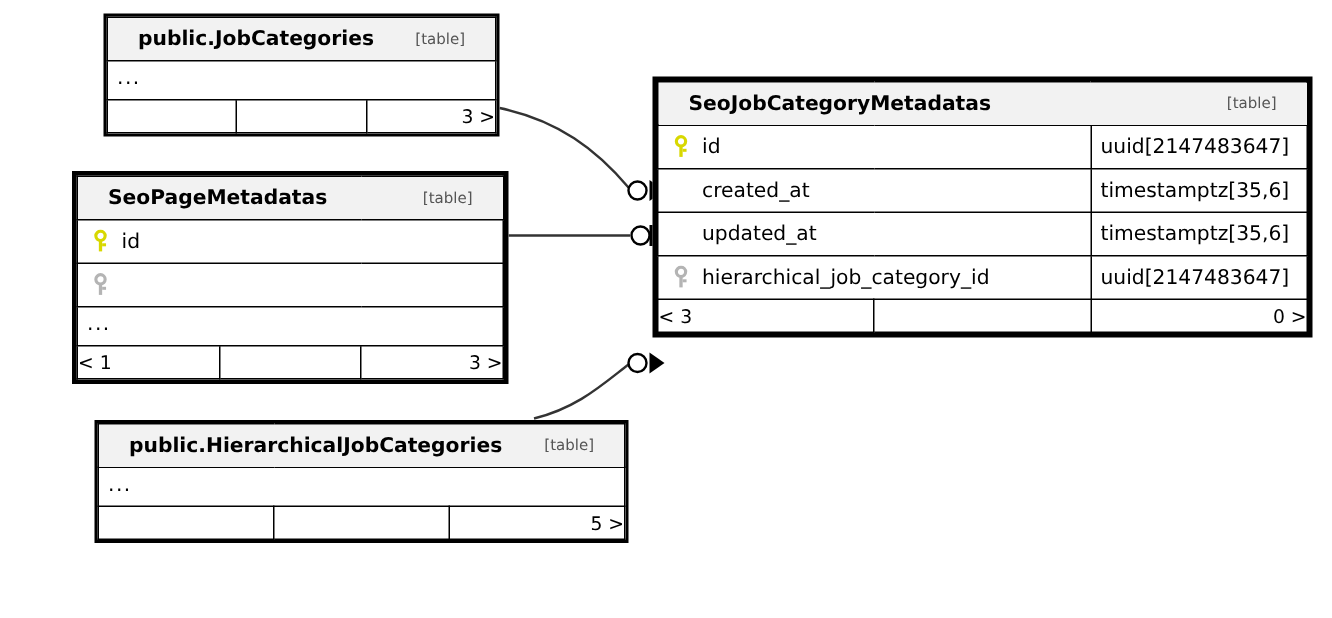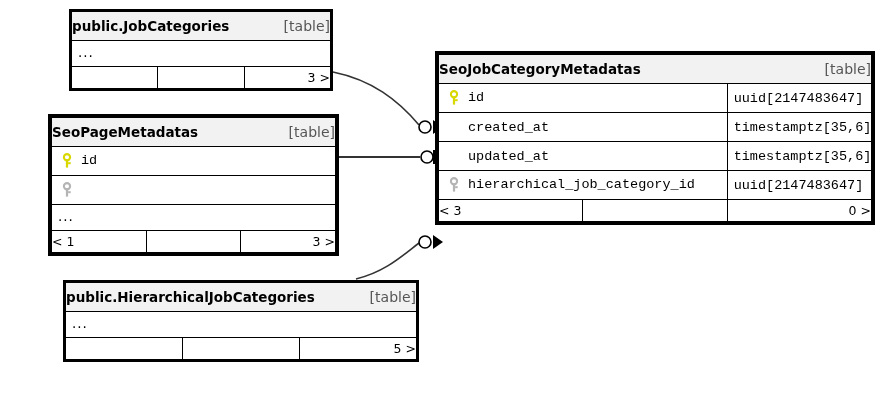--- a/index.html
+++ b/index.html
@@ -59,48 +59,47 @@
 
   .hdr {
     background: #f2f2f2 !important;
     height: 28px;
     position: relative;
   }
   .hdr-inner {
     display: flex;
     align-items: center;
     justify-content: space-between;
-    padding: 0 0;
+    padding: 0 20px;
     height: 100%;
     box-sizing: border-box;
     text-align: right;
   }
   .tname {
     font-weight: bold;
     font-size: 13.5px;
     color: #000000;
     white-space: nowrap;
   }
   .ttag {
-    font-size: 14px;
+    font-size: 10px;
     color: #555555;
     white-space: nowrap;
     padding-left: 10px;
   }
 
   .row {
     height: 29px;
   }
   .row-inner {
     display: flex;
-    align-items: flex-start;
+    align-items: flex-end;
     height: 100%;
     padding-left: 7px;
     box-sizing: border-box;
-    font-family: Liberation Mono, monospace;
   }
   .colname {
     font-size: 13.5px;
     color: #000000;
     white-space: nowrap;
   }
   .coltype {
     font-size: 13.5px;
     color: #000000;
     white-space: nowrap;

